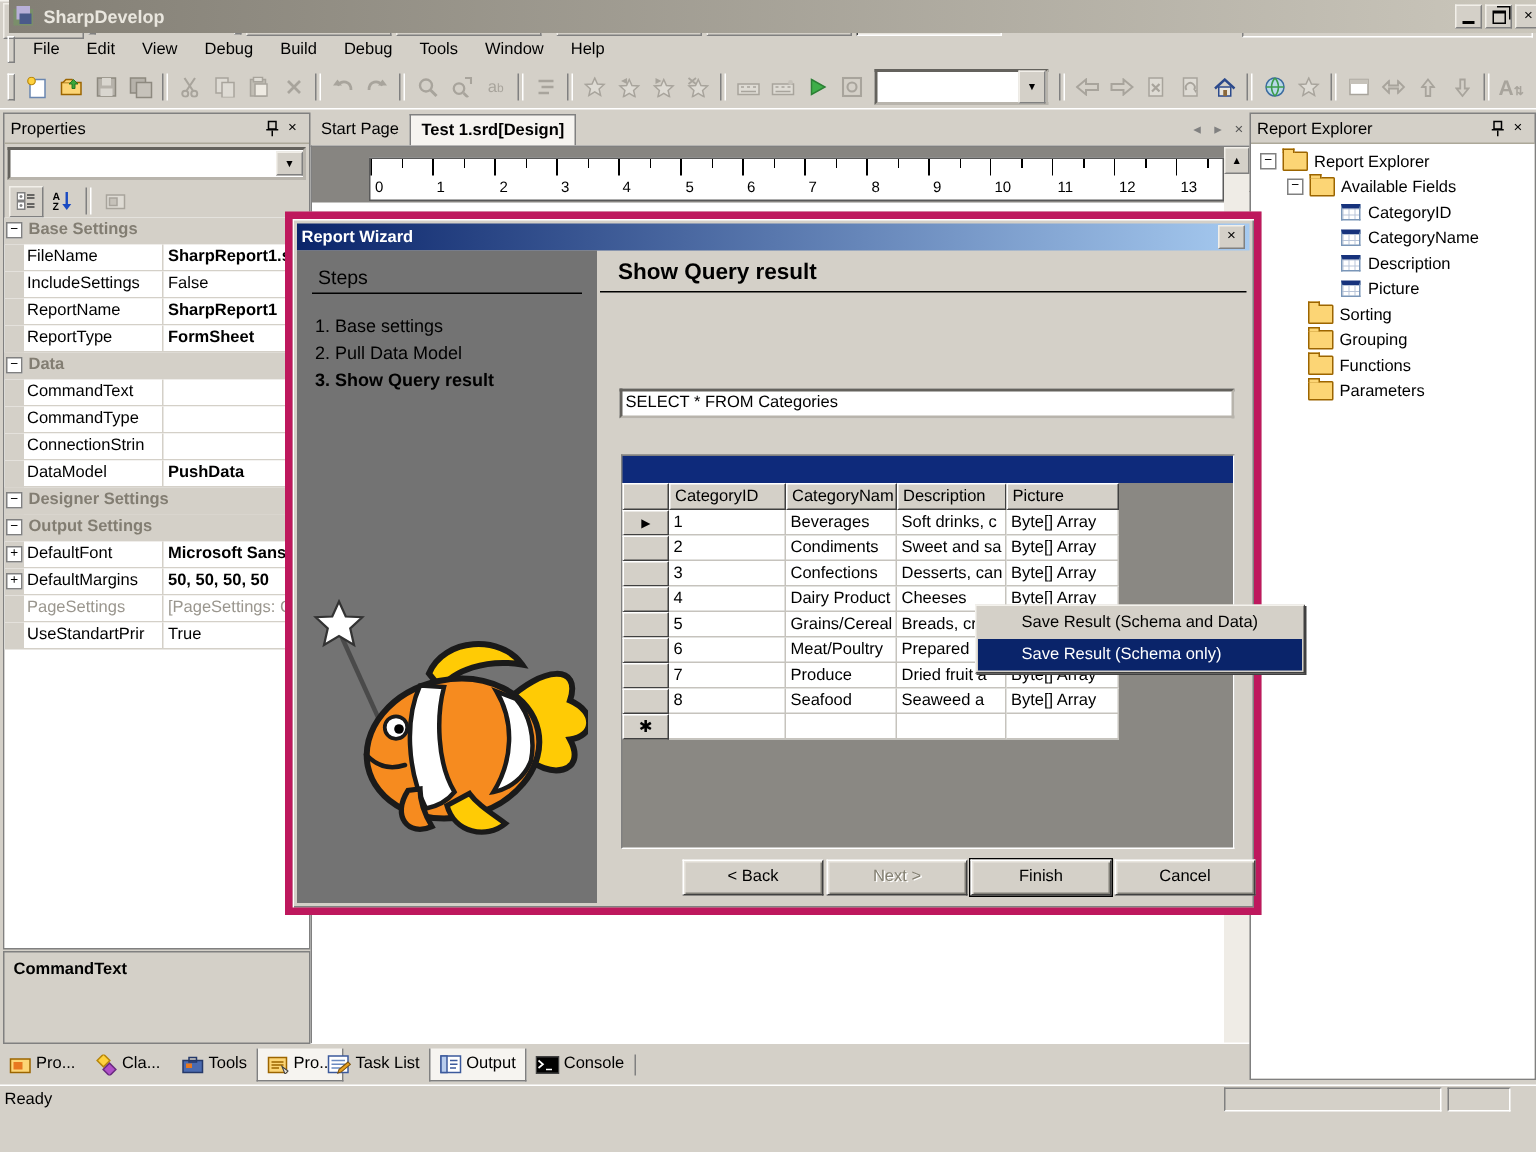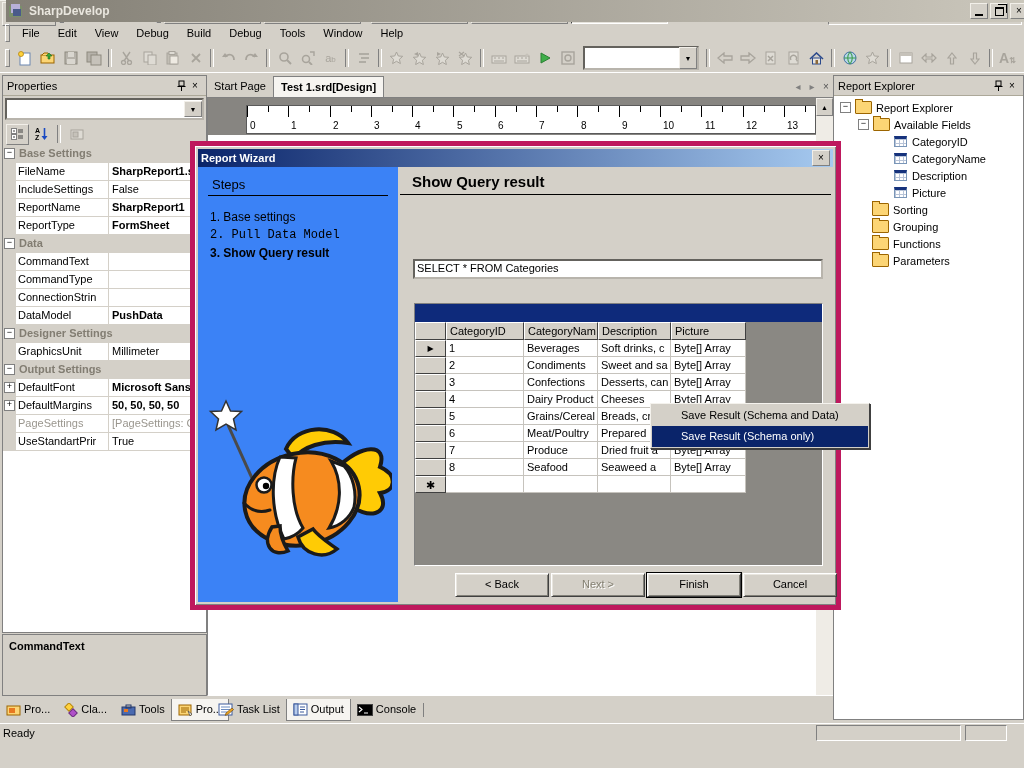--- a/index.html
+++ b/index.html
@@ -427,25 +427,20 @@
       <div class="prow">
           <div class="pgut"></div>
           <div class="pname">DataModel</div>
           <div class="pval bold">PushData</div>
         </div>
       <div class="prow cat">
           <div class="pgut">
             <div class="xbox">−</div>
           </div>
           <div class="pval bold gray">Designer Settings</div>
-        </div>
-      <div class="prow">
-          <div class="pgut"></div>
-          <div class="pname">GraphicsUnit</div>
-          <div class="pval">Millimeter</div>
         </div>
       <div class="prow cat">
           <div class="pgut">
             <div class="xbox">−</div>
           </div>
           <div class="pval bold gray">Output Settings</div>
         </div>
       <div class="prow">
           <div class="pgut">
             <div class="xbox">+</div>
@@ -789,25 +784,25 @@
   </div>
 
   <div class="abs" style="left:190px;top:141px;width:641px;height:459px;background:#d4d0c8;border:5px solid #be185d;box-shadow:inset 1px 1px 0 #fff,inset -1px -1px 0 #808080;z-index:50;">
     <div class="abs flex" style="left:3px;top:3px;right:3px;height:18px;background:linear-gradient(90deg,#0a246a,#a6caf0);padding:0 3px;">
       <span style="color:#fff;font-weight:bold;flex:1;">Report Wizard</span>
       <div class="winbtn raisedsoft" style="height:14px;width:16px;">
           <span>×</span>
         </div>
     </div>
 
-    <div class="abs" style="left:3px;top:21px;width:200px;height:435px;background:#3b82f6;">
+    <div class="abs" style="left:3px;top:21px;width:200px;height:435px;background:#737373;">
       <div style="font-size:13px;margin:10px 14px 0 14px;">Steps</div>
       <div style="height:1px;background:#000;margin:3px 10px 0 10px;"></div>
       <div style="font-size:12px;margin:14px 0 0 12px;">1. Base settings</div>
-      <div style="font-size:12px;margin:4px 0 0 12px;font-family:Liberation Mono, monospace;">2. Pull Data Model</div>
+      <div style="font-size:12px;margin:4px 0 0 12px;">2. Pull Data Model</div>
       <div style="font-size:12px;margin:4px 0 0 12px;font-weight:bold;">3. Show Query result</div>
 
       <svg class="abs" style="left:6px;top:230px;" width="188" height="195" viewBox="0 0 188 195">
         <line x1="24" y1="28" x2="80" y2="152" stroke="#4a4a4a" stroke-width="3"></line>
         <path d="M22 4 l4.5 10 11 0.5 -8 7.5 2.5 11 -10 -6 -10 6 2.5 -11 -8 -7.5 11 -0.5 z" fill="#fff" stroke="#333" stroke-width="1.5"></path>
         <path d="M132 72 C158 46 184 46 176 70 C194 78 192 94 176 96 C188 118 162 124 145 106 Z" fill="#ffcb05" stroke="#1a1a1a" stroke-width="4"></path>
         <path d="M82 52 C92 28 130 26 144 46 C120 42 98 50 90 62 Z" fill="#ffcb05" stroke="#1a1a1a" stroke-width="4"></path>
         <ellipse cx="98" cy="102" rx="58" ry="46" fill="#f68b1f" stroke="#1a1a1a" stroke-width="4" transform="rotate(-12 98 102)"></ellipse>
         <path d="M76 60 C66 82 67 116 80 142 C90 140 95 136 99 131 C87 111 87 80 92 61 Z" fill="#fff" stroke="#1a1a1a" stroke-width="3"></path>
         <path d="M127 64 C139 84 138 110 125 131 C136 129 146 121 150 110 C153 95 149 79 140 69 Z" fill="#fff" stroke="#1a1a1a" stroke-width="3"></path>

